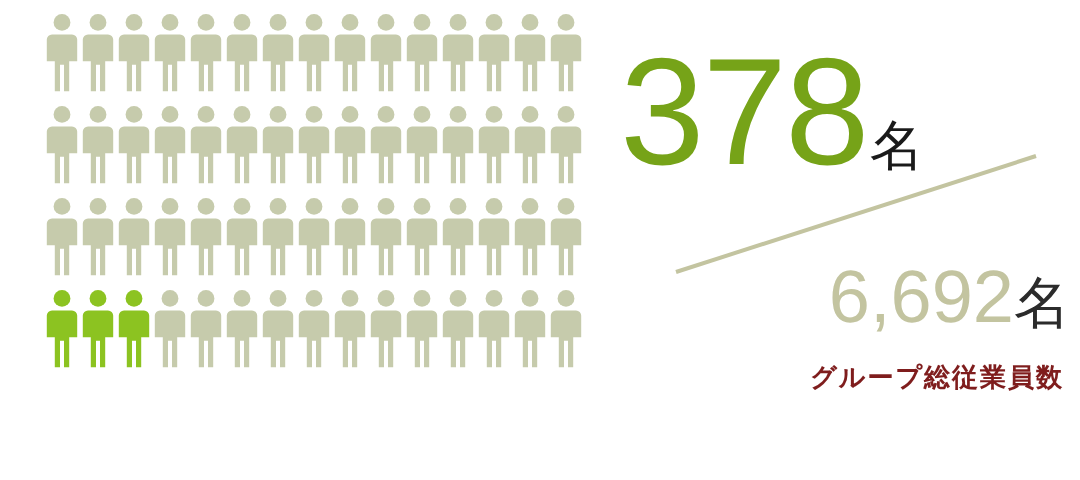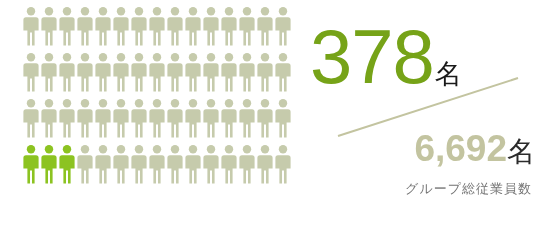--- a/index.html
+++ b/index.html
@@ -93,21 +93,21 @@
     position: absolute;
     left: 0px;
     top: 130px;
     width: 225px;
     text-align: right;
     white-space: nowrap;
     line-height: 1;
   }
   .secondary-value {
     font-size: 37px;
-    font-weight: 700;
+    font-weight: 400;
     letter-spacing: 0px;
     vertical-align: baseline;
   }
   .secondary-unit {
     font-size: 28px;
     font-weight: 400;
     vertical-align: baseline;
   }
 
   .caption {
@@ -387,16 +387,16 @@
     </div>
 
     <svg class="divider-svg" viewBox="0 0 230 210">
       <line id="divider-line" x1="28" y1="136" x2="208" y2="78" stroke="#c3c4a0" stroke-width="2"></line>
     </svg>
 
     <div class="secondary-stat">
       <span class="secondary-value" id="secondary-value" style="color: rgb(195, 196, 160);">6,692</span><span class="secondary-unit" id="secondary-unit" style="color: rgb(43, 43, 43);">名</span>
     </div>
 
-    <div class="caption" id="caption" style="color: #737373;">グループ総従業員数</div>
+    <div class="caption" id="caption" style="color: #7f1d1d; font-weight: bold;">グループ総従業員数</div>
 
   </div>
 </div>
 
 </body></html>

